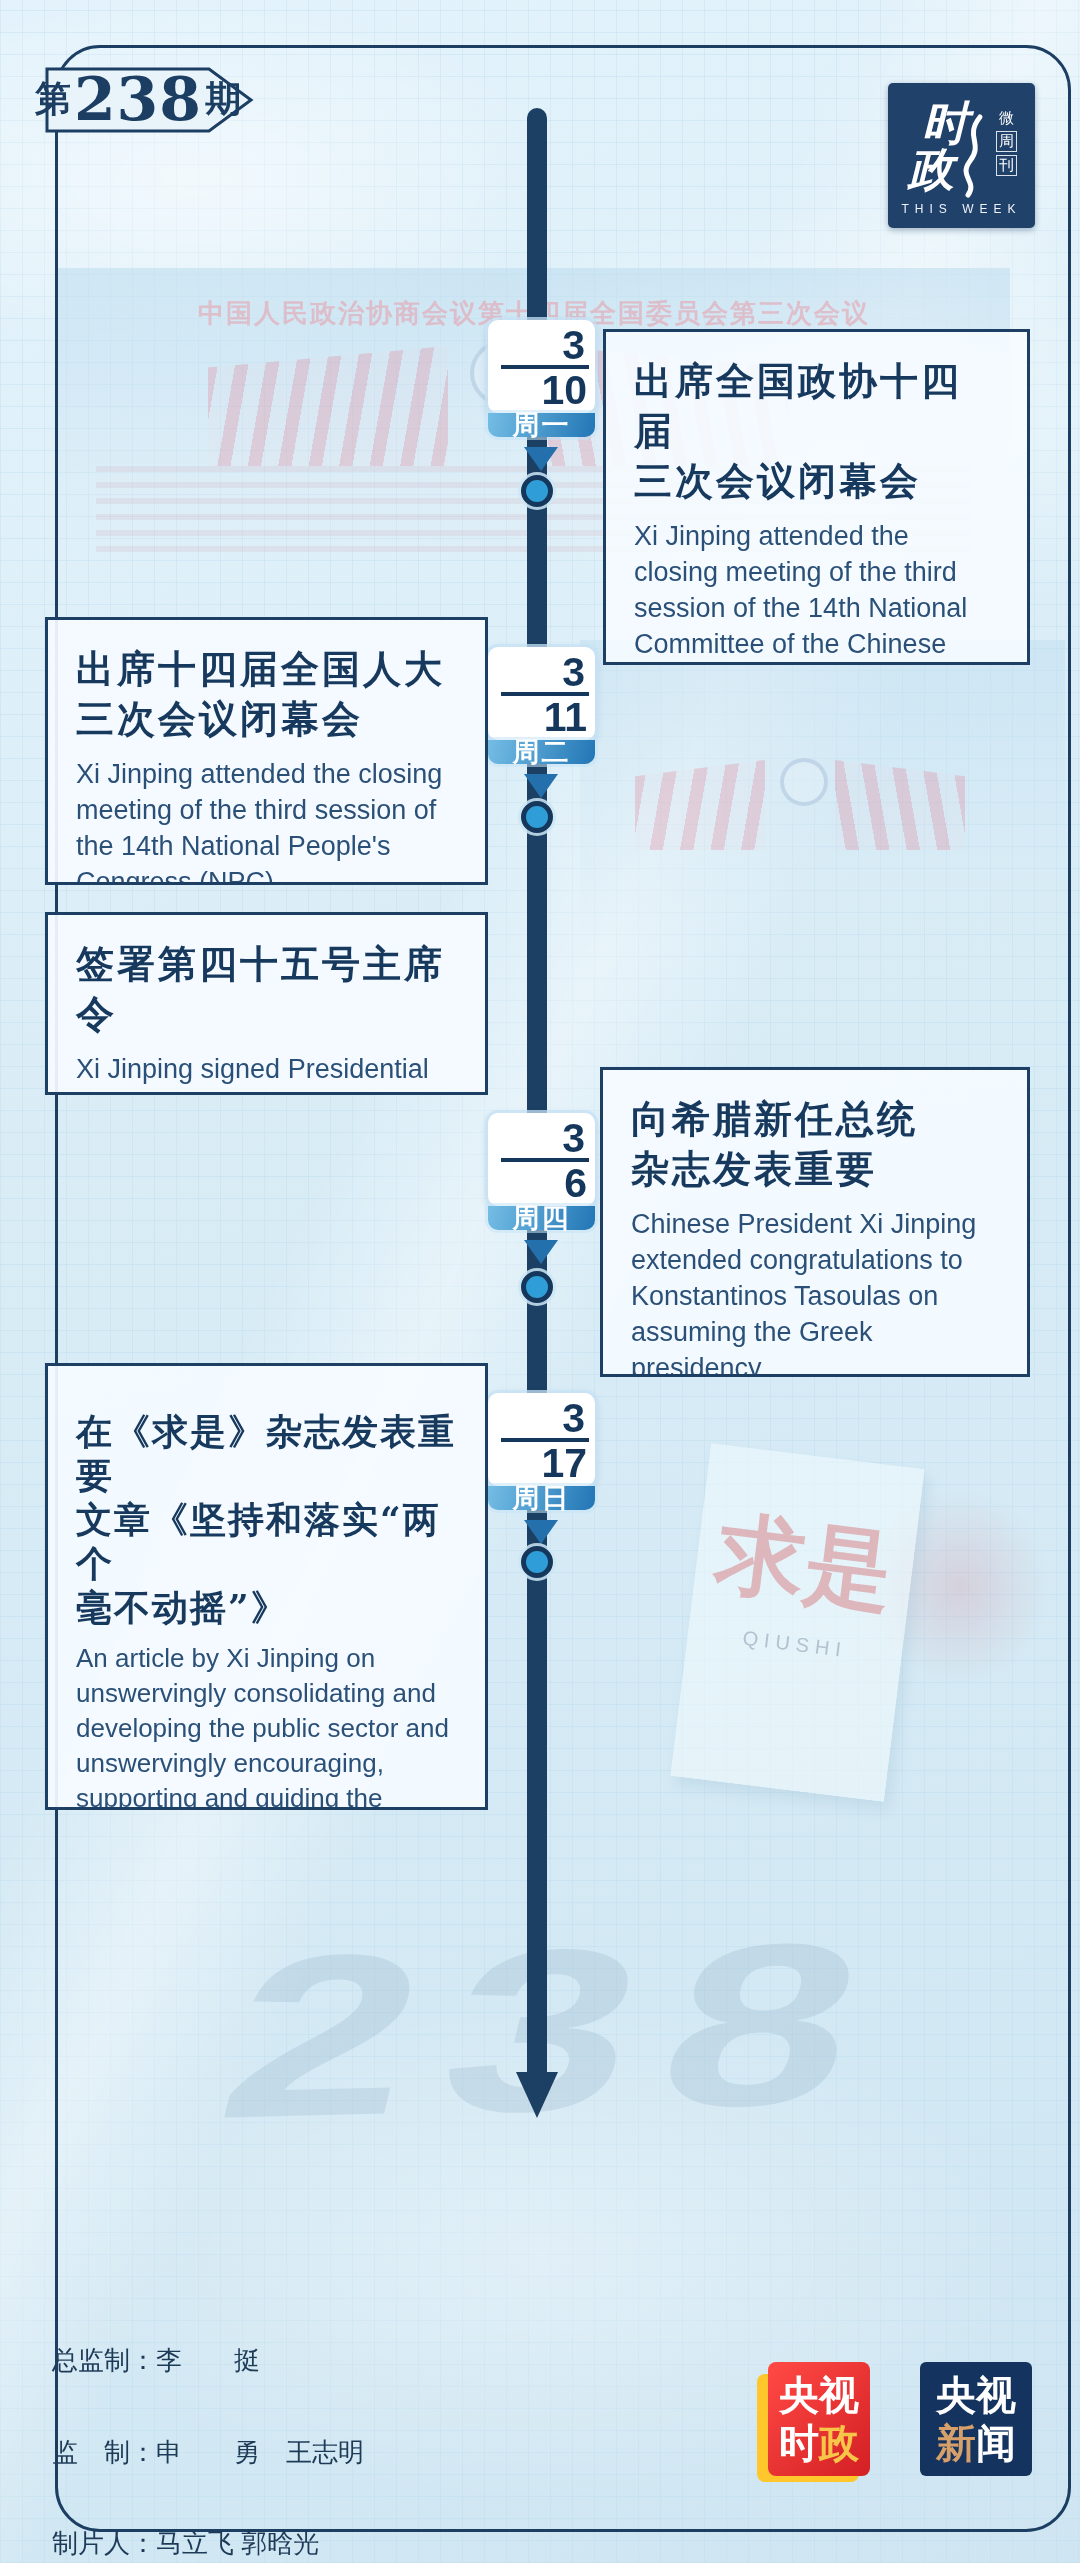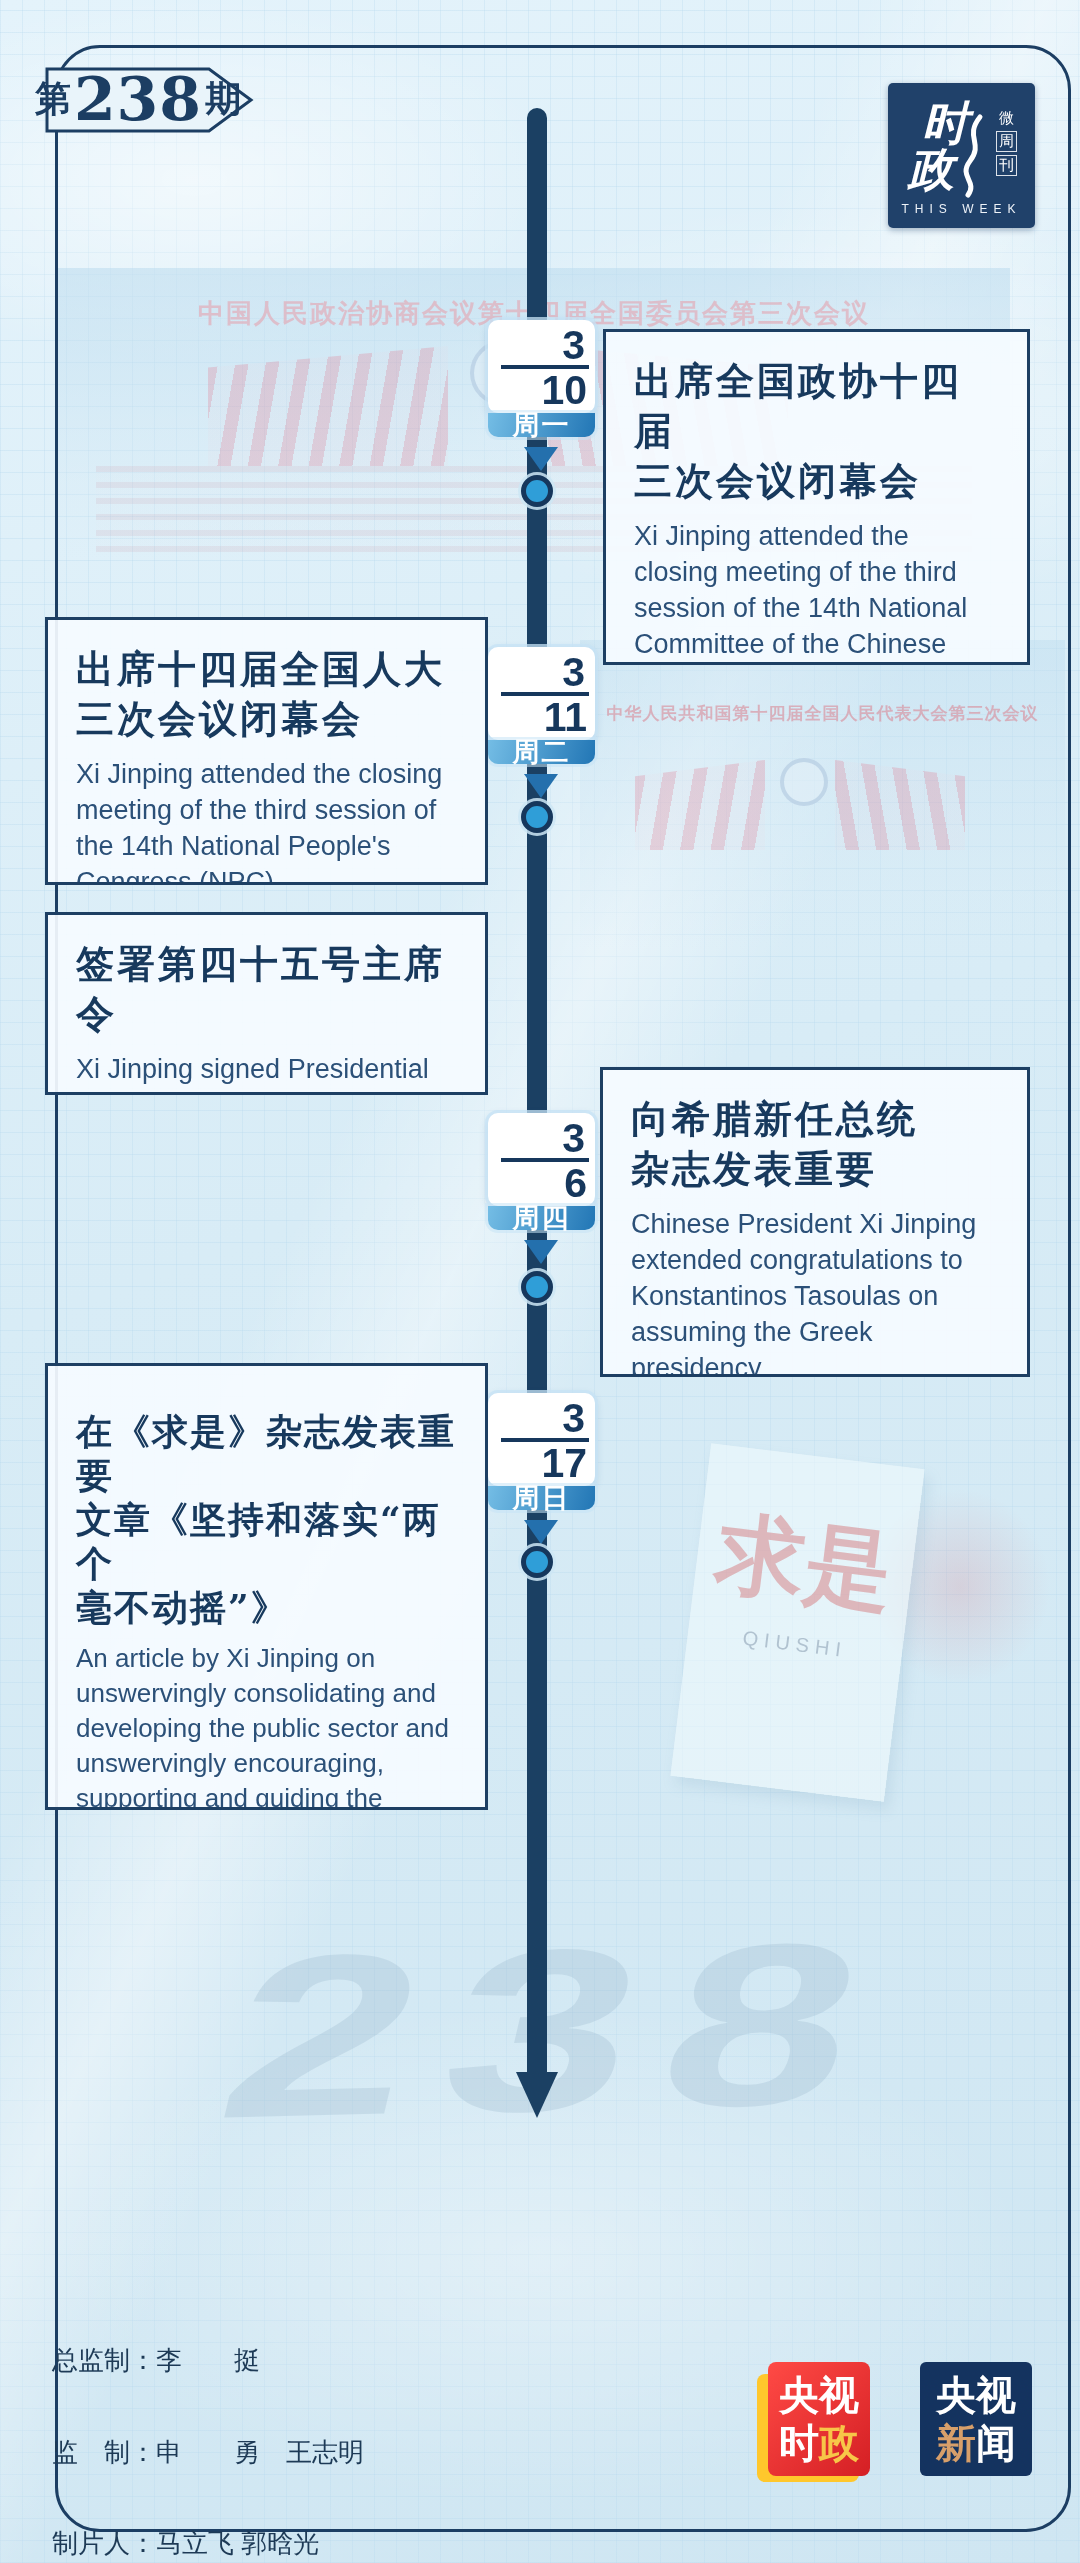--- a/index.html
+++ b/index.html
@@ -103,21 +103,20 @@
 
   <div class="photo photo1">
     <div class="banner-txt">中国人民政治协商会议第十四届全国委员会第三次会议</div>
     <div class="flags l"></div>
     <div class="flags r"></div>
     <div class="emblem"></div>
     <div class="seats"></div>
   </div>
 
   <div class="photo photo2">
-    <div class="banner-txt">中华人民共和国第十四届全国人民代表大会第三次会议</div>
     <div class="flags l"></div>
     <div class="flags r"></div>
     <div class="emblem"></div>
   </div>
 
   <div class="redblur"></div>
   <div class="magazine">
     <div class="q">求是</div>
     <div class="ql">QIUSHI</div>
   </div>

